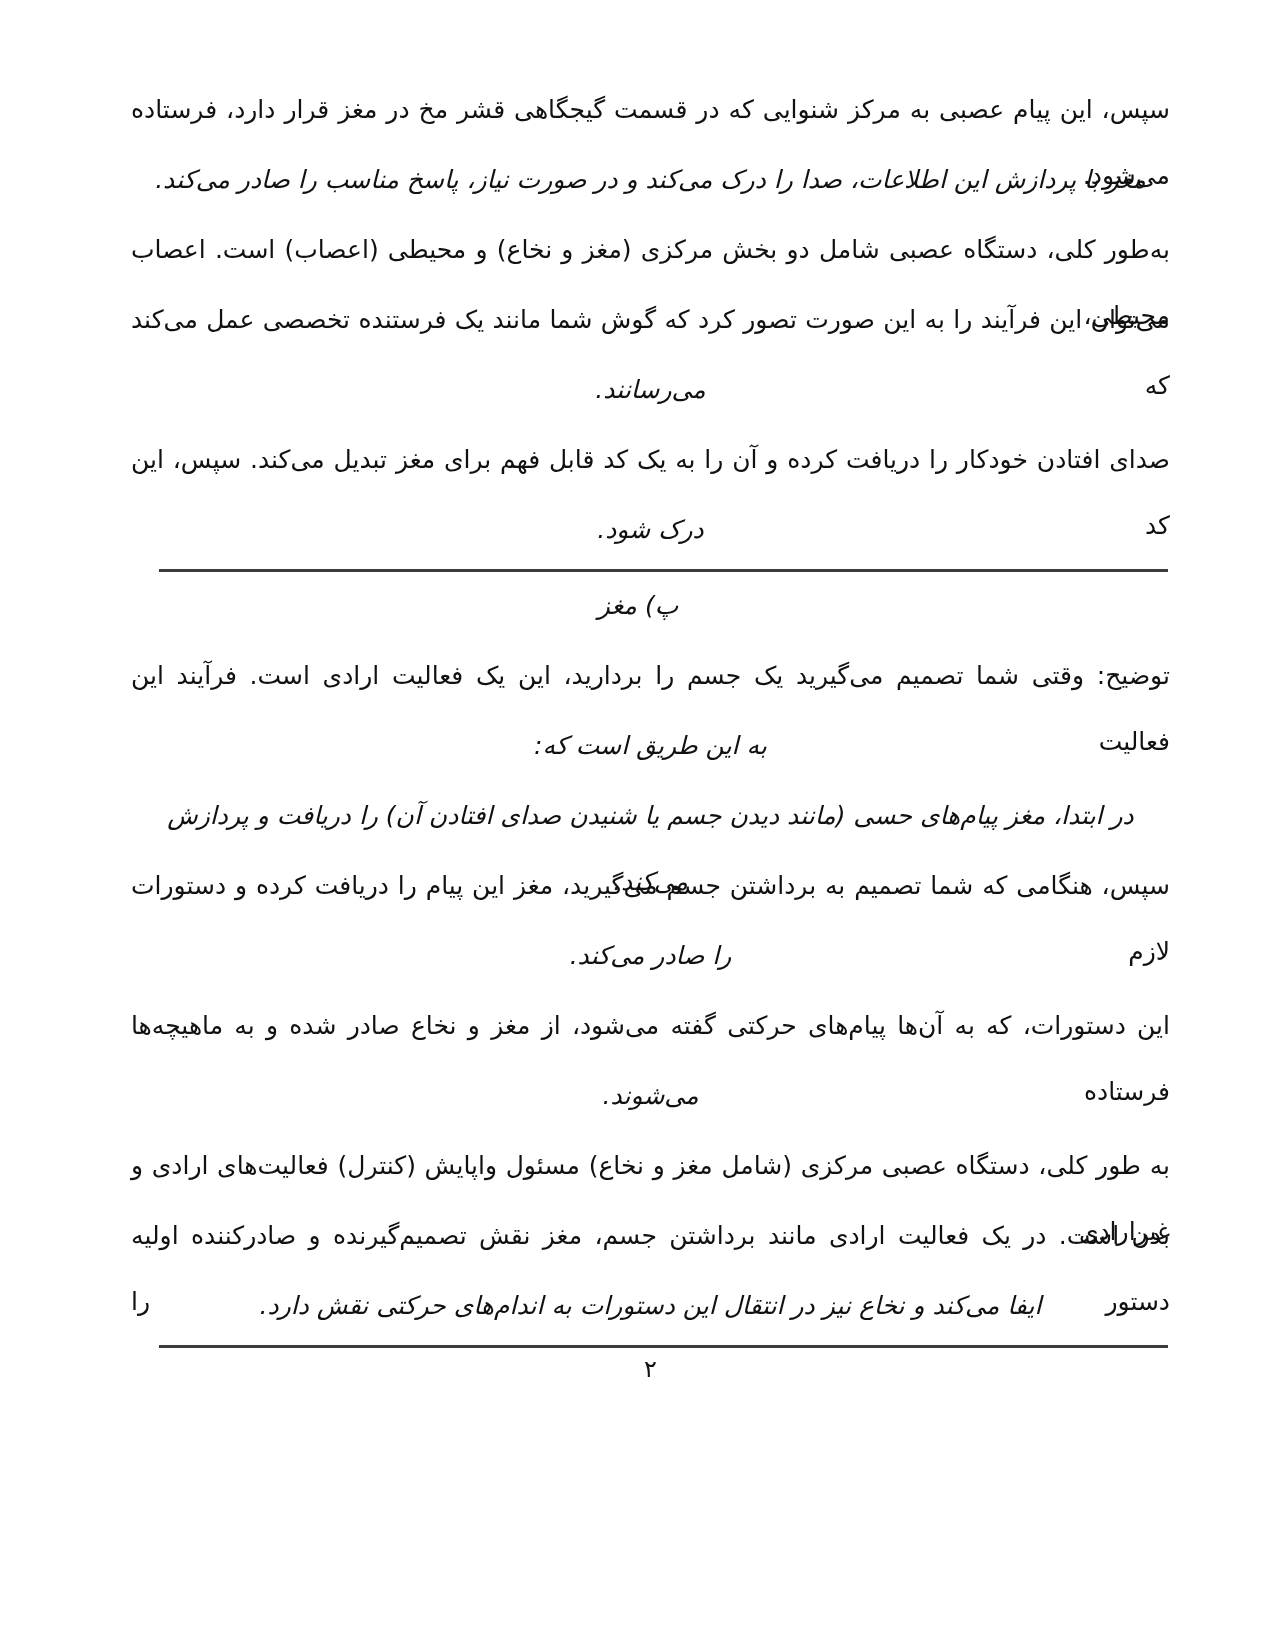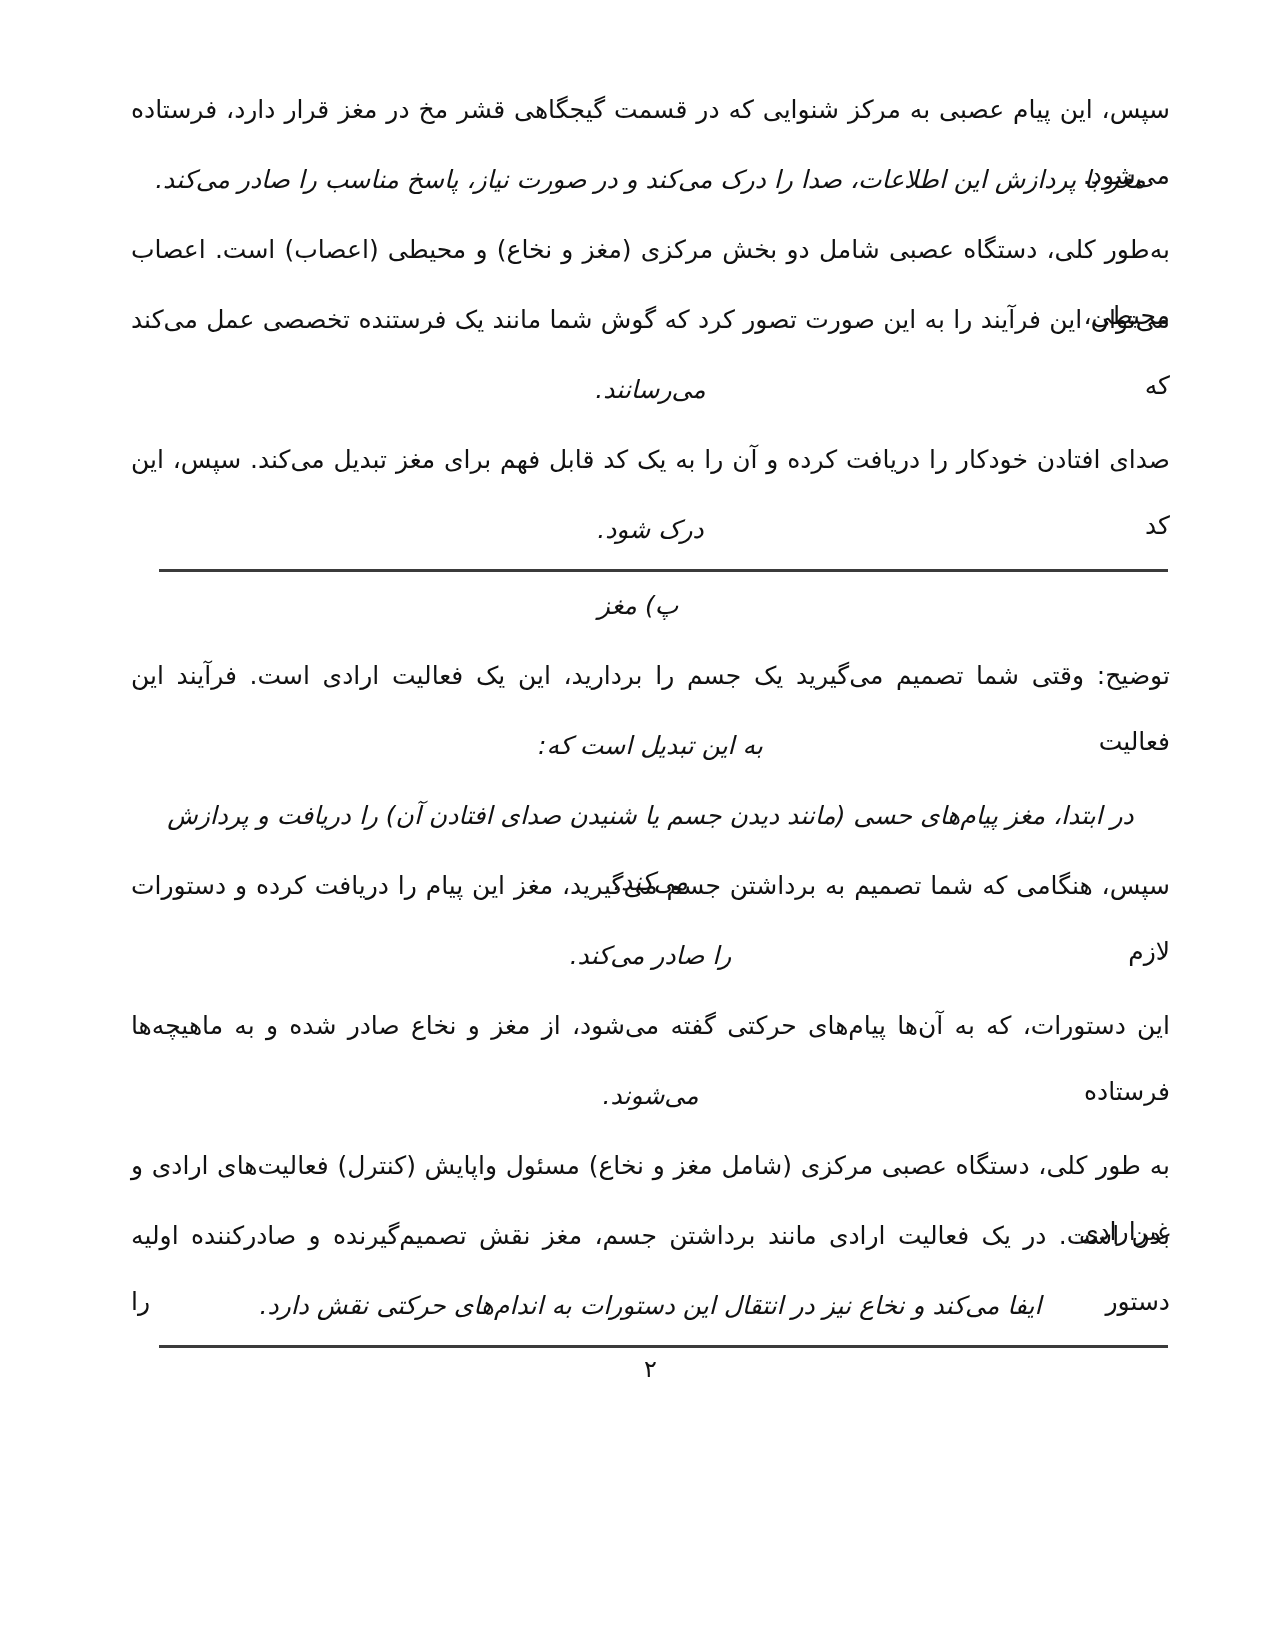--- a/index.html
+++ b/index.html
@@ -73,21 +73,21 @@
   <div class="ln j">به‌طور کلی، دستگاه عصبی شامل دو بخش مرکزی (مغز و نخاع) و محیطی (اعصاب) است. اعصاب محیطی،</div>
   <div class="ln j">می‌توان این فرآیند را به این صورت تصور کرد که گوش شما مانند یک فرستنده تخصصی عمل می‌کند که</div>
   <div class="ln r">می‌رسانند.</div>
   <div class="ln j">صدای افتادن خودکار را دریافت کرده و آن را به یک کد قابل فهم برای مغز تبدیل می‌کند. سپس، این کد</div>
   <div class="ln r">درک شود.</div>
 
   <hr class="rule mid">
 
   <div class="ln r indent">پ) مغز</div>
   <div class="ln j"><b>توضیح</b><span>: وقتی شما تصمیم می‌گیرید یک جسم را بردارید، این یک فعالیت ارادی است. فرآیند این فعالیت</span></div>
-  <div class="ln r">به این تبدیل است که:</div>
+  <div class="ln r">به این طریق است که:</div>
   <div class="ln r">در ابتدا، مغز پیام‌های حسی (مانند دیدن جسم یا شنیدن صدای افتادن آن) را دریافت و پردازش می‌کند.</div>
   <div class="ln j">سپس، هنگامی که شما تصمیم به برداشتن جسم می‌گیرید، مغز این پیام را دریافت کرده و دستورات لازم</div>
   <div class="ln r">را صادر می‌کند.</div>
   <div class="ln j">این دستورات، که به آن‌ها پیام‌های حرکتی گفته می‌شود، از مغز و نخاع صادر شده و به ماهیچه‌ها فرستاده</div>
   <div class="ln r">می‌شوند.</div>
   <div class="ln j">به طور کلی، دستگاه عصبی مرکزی (شامل مغز و نخاع) مسئول واپایش (کنترل) فعالیت‌های ارادی و غیرارادی</div>
   <div class="ln j">بدن است. در یک فعالیت ارادی مانند برداشتن جسم، مغز نقش تصمیم‌گیرنده و صادرکننده اولیه دستور را</div>
   <div class="ln r">ایفا می‌کند و نخاع نیز در انتقال این دستورات به اندام‌های حرکتی نقش دارد.</div>
 
   <hr class="rule foot">

